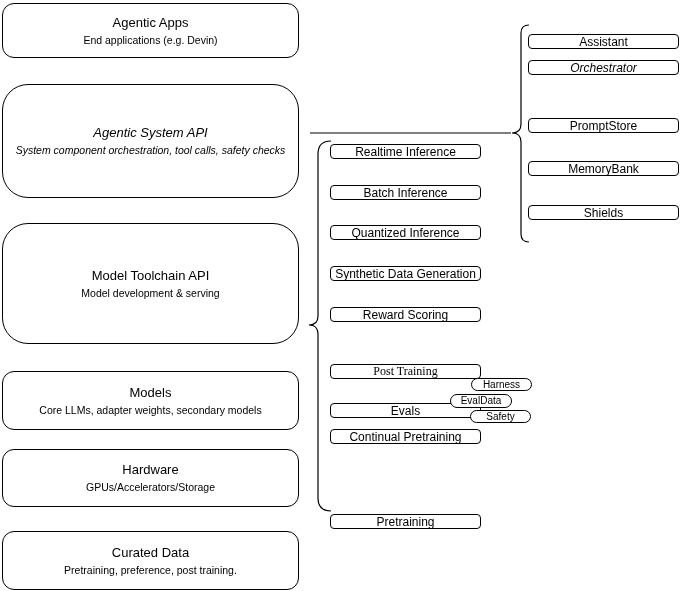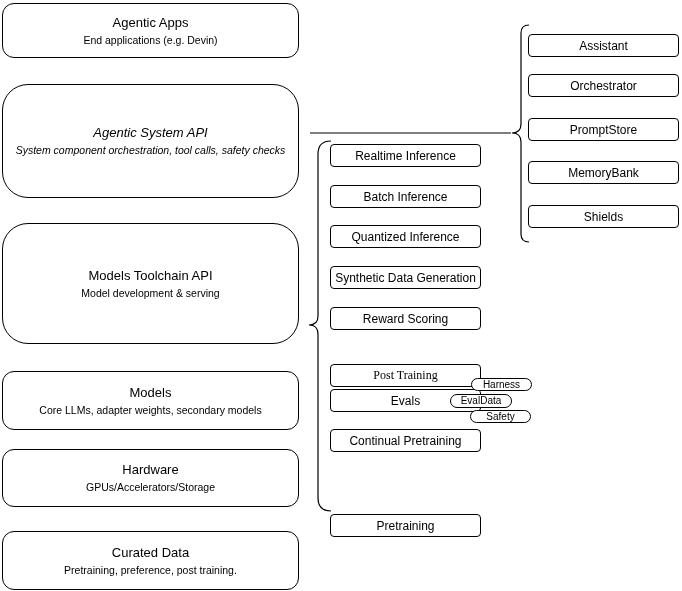--- a/index.html
+++ b/index.html
@@ -40,21 +40,21 @@
     line-height: 13px;
     margin-top: 3px;
     white-space: nowrap;
   }
   .r12 { border-radius: 12px; }
   .r26 { border-radius: 26px; }
   
   .node {
     position: absolute;
     width: 151px;
-    height: 23px;
+    height: 15px;
     border: 1.4px solid #000000;
     border-radius: 4px;
     background: #ffffff;
     box-sizing: border-box;
     display: flex;
     justify-content: center;
     align-items: center;
     font-size: 12px;
     white-space: nowrap;
   }
@@ -94,21 +94,21 @@
     <div class="layer-title">Agentic Apps</div>
     <div class="layer-sub">End applications (e.g. Devin)</div>
   </div>
 
   <div class="layer-box r26" style="top:84px;height:114px;font-style:italic;">
     <div class="layer-title">Agentic System API</div>
     <div class="layer-sub">System component orchestration, tool calls, safety checks</div>
   </div>
 
   <div class="layer-box r26" style="top:223px;height:121px;">
-    <div class="layer-title">Models Toolchain API</div>
+    <div class="layer-title">Model Toolchain API</div>
     <div class="layer-sub">Model development &amp; serving</div>
   </div>
 
   <div class="layer-box r12" style="top:371px;height:59px;">
     <div class="layer-title">Models</div>
     <div class="layer-sub">Core LLMs, adapter weights, secondary models</div>
   </div>
 
   <div class="layer-box r12" style="top:449px;height:58px;">
     <div class="layer-title">Hardware</div>
@@ -119,30 +119,30 @@
     <div class="layer-title">Curated Data</div>
     <div class="layer-sub">Pretraining, preference, post training.</div>
   </div>
 
   <div class="node svc" style="top:144px;">Realtime Inference</div>
   <div class="node svc" style="top:185px;">Batch Inference</div>
   <div class="node svc" style="top:225px;">Quantized Inference</div>
   <div class="node svc" style="top:266px;">Synthetic Data Generation</div>
   <div class="node svc" style="top:307px;">Reward Scoring</div>
   <div class="node svc" style="top:364px;font-family:Liberation Serif, serif;">Post Training</div>
-  <div class="node svc" style="top:389px;">Evals</div>
+  <div class="node svc" style="top:403px;">Evals</div>
   <div class="node svc" style="top:429px;">Continual Pretraining</div>
   <div class="node svc" style="top:470px;margin-top:44px;">Pretraining</div>
 
   <div class="pill" style="left:471px;top:378px;width:61px;height:13px;">Harness</div>
   <div class="pill" style="left:450px;top:394px;width:62px;height:14px;">EvalData</div>
   <div class="pill" style="left:470px;top:410px;width:61px;height:13px;">Safety</div>
 
   <div class="node comp" style="top:34px;">Assistant</div>
-  <div class="node comp" style="top:74px;">Orchestrator</div>
+  <div class="node comp" style="top:60px;font-style:italic;">Orchestrator</div>
   <div class="node comp" style="top:118px;">PromptStore</div>
   <div class="node comp" style="top:161px;">MemoryBank</div>
   <div class="node comp" style="top:205px;">Shields</div>
 
   <svg id="connector-layer" viewBox="0 0 682 591" xmlns="http://www.w3.org/2000/svg">
 
     <path d="M310 133 L511 133" fill="none" stroke="#000000" stroke-width="1.2"></path>
 
     <path d="M529 25 Q521 25 521 33 L521 124 Q521 133 512 133 Q521 133 521 142 L521 234 Q521 242 529 242" fill="none" stroke="#000000" stroke-width="1.2"></path>
 

